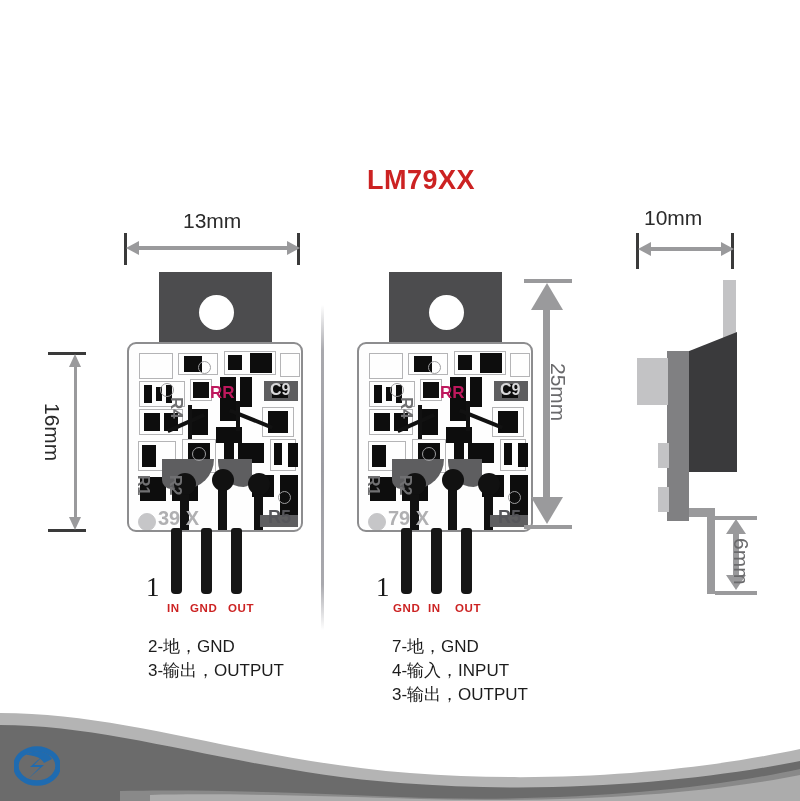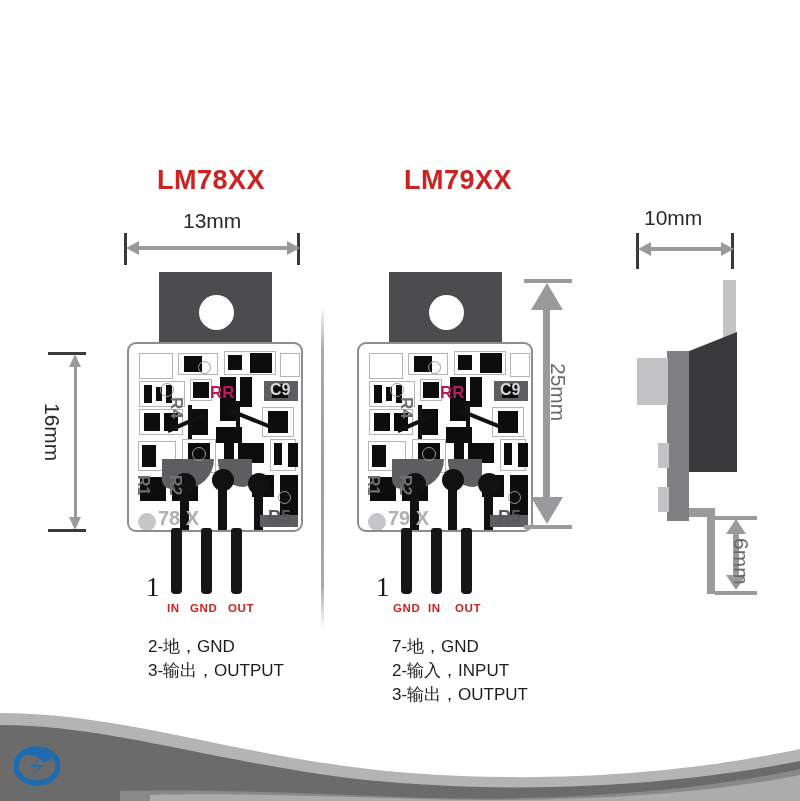--- a/index.html
+++ b/index.html
@@ -164,22 +164,21 @@
     letter-spacing:3.2px;
     margin-top:3px;
     white-space:nowrap;
   }
 </style>
 </head>
 <body>
 
 <div class="stage">
 
-  <div class="part-title abs" style="left:157px; top:165px;">LM78XX</div>
-  <div class="part-title abs" style="left:404px; top:165px;">LM79XX</div>
+  <div class="part-title abs" style="left:367px; top:165px;">LM79XX</div>
 
   <div>
     <div class="dim-label" style="left:183px; top:209px;">13mm</div>
     <div class="ext-tick" style="left:124px; top:233px; width:3px; height:32px;"></div>
     <div class="ext-tick" style="left:297px; top:233px; width:3px; height:32px;"></div>
     <div class="dimline-h" style="left:137px; top:246px; width:150px;"></div>
     <div class="arrow-l" style="left:126px; top:241px;
          border-top:7px solid transparent; border-bottom:7px solid transparent;
          border-right:13px solid #9a9a9c;"></div>
     <div class="arrow-r" style="left:287px; top:241px;
@@ -279,21 +278,21 @@
 
         <div class="silk" style="left:78px; top:36px; font-size:17px;">RR</div>
         <div class="silk" style="left:138px; top:34px; font-size:16px; color:#d8d8da;">C9</div>
         <div class="silk silk-dk" style="left:54px; top:50px; font-size:17px;
              transform:rotate(90deg); transform-origin:left top;">R4</div>
         <div class="silk silk-dk" style="left:20px; top:128px; font-size:16px;
              transform:rotate(90deg); transform-origin:left top;">R1</div>
         <div class="silk silk-dk" style="left:52px; top:128px; font-size:16px;
              transform:rotate(90deg); transform-origin:left top;">R2</div>
         <div class="silk" style="left:136px; top:160px; font-size:18px; color:#55555a;">R5</div>
-        <div class="silk" style="left:26px; top:160px; font-size:20px; color:#b0b0b2;">78 X</div>
+        <div class="silk" style="left:26px; top:160px; font-size:20px; color:#b0b0b2;">39 X</div>
       </div>
     </div>
 
     <div class="lead" style="left:171px; top:528px; width:11px; height:66px;"></div>
     <div class="lead" style="left:201px; top:528px; width:11px; height:66px;"></div>
     <div class="lead" style="left:231px; top:528px; width:11px; height:66px;"></div>
 
     <div class="pin1" style="left:146px; top:572px;">1</div>
 
     <div class="pinlabel" style="left:167px; top:602px;">IN</div>
@@ -403,21 +402,21 @@
     <div class="lead" style="left:461px; top:528px; width:11px; height:66px;"></div>
 
     <div class="pin1" style="left:376px; top:572px;">1</div>
 
     <div class="pinlabel" style="left:393px; top:602px;">GND</div>
     <div class="pinlabel" style="left:428px; top:602px;">IN</div>
     <div class="pinlabel" style="left:455px; top:602px;">OUT</div>
 
     <div class="legend" style="left:392px; top:635px;">
       <div>7-地，GND</div>
-      <div>2-输入，INPUT</div>
+      <div>4-输入，INPUT</div>
       <div>3-输出，OUTPUT</div>
     </div>
   </div>
 
   <div>
     <div class="abs" style="left:524px; top:279px; width:48px; height:4px; background:#9a9a9c;"></div>
     <div class="abs" style="left:524px; top:525px; width:48px; height:4px; background:#9a9a9c;"></div>
     <div class="abs" style="left:543px; top:296px; width:7px; height:218px; background:#9a9a9c;"></div>
     <div class="arrow-u" style="left:531px; top:283px;
          border-left:16px solid transparent; border-right:16px solid transparent;

